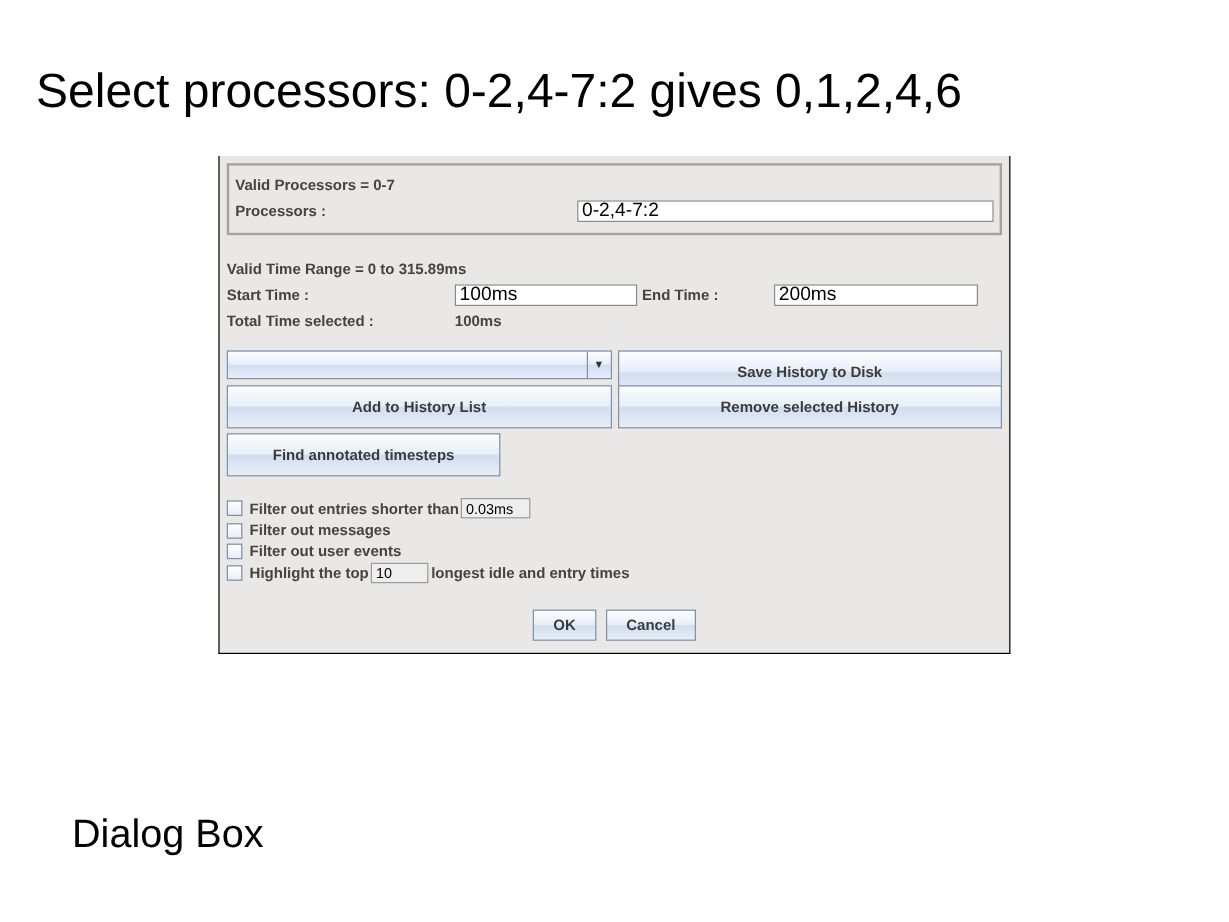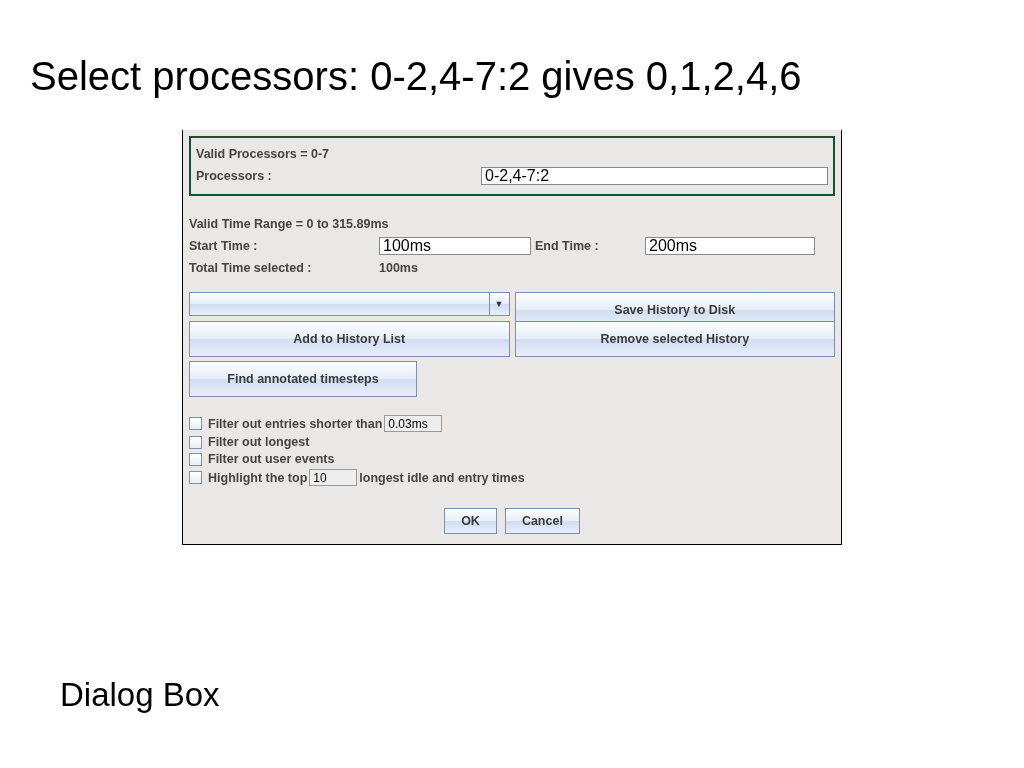--- a/index.html
+++ b/index.html
@@ -63,21 +63,21 @@
     font-size: 10px;
     color: #5a1e00;
     cursor: pointer;
   }
   .body {
     padding: 6px 6px 10px 6px;
     font-size: 12.5px;
     color: #444;
   }
   .redbox {
-    border: 2px solid #14532d;
+    border: 2px solid #a3a3a3;
     padding: 4px 5px 6px 5px;
     margin-bottom: 18px;
   }
   .row {
     display: flex;
     align-items: center;
     margin: 2px 0;
     min-height: 20px;
   }
   .bold { font-weight: bold; color: #444; }
@@ -206,21 +206,21 @@
     <div class="btn find-btn">Find annotated timesteps</div>
 
     <div class="checks">
       <div class="check-row">
         <div class="chk"></div>
         <span>Filter out entries shorter than</span>
         <input class="mini-input" style="width: 58px;" value="0.03ms">
       </div>
       <div class="check-row">
         <div class="chk"></div>
-        <span>Filter out longest</span>
+        <span>Filter out messages</span>
       </div>
       <div class="check-row">
         <div class="chk"></div>
         <span>Filter out user events</span>
       </div>
       <div class="check-row">
         <div class="chk"></div>
         <span>Highlight the top</span>
         <input class="mini-input" style="width: 48px;" value="10">
         <span>longest idle and entry times</span>

